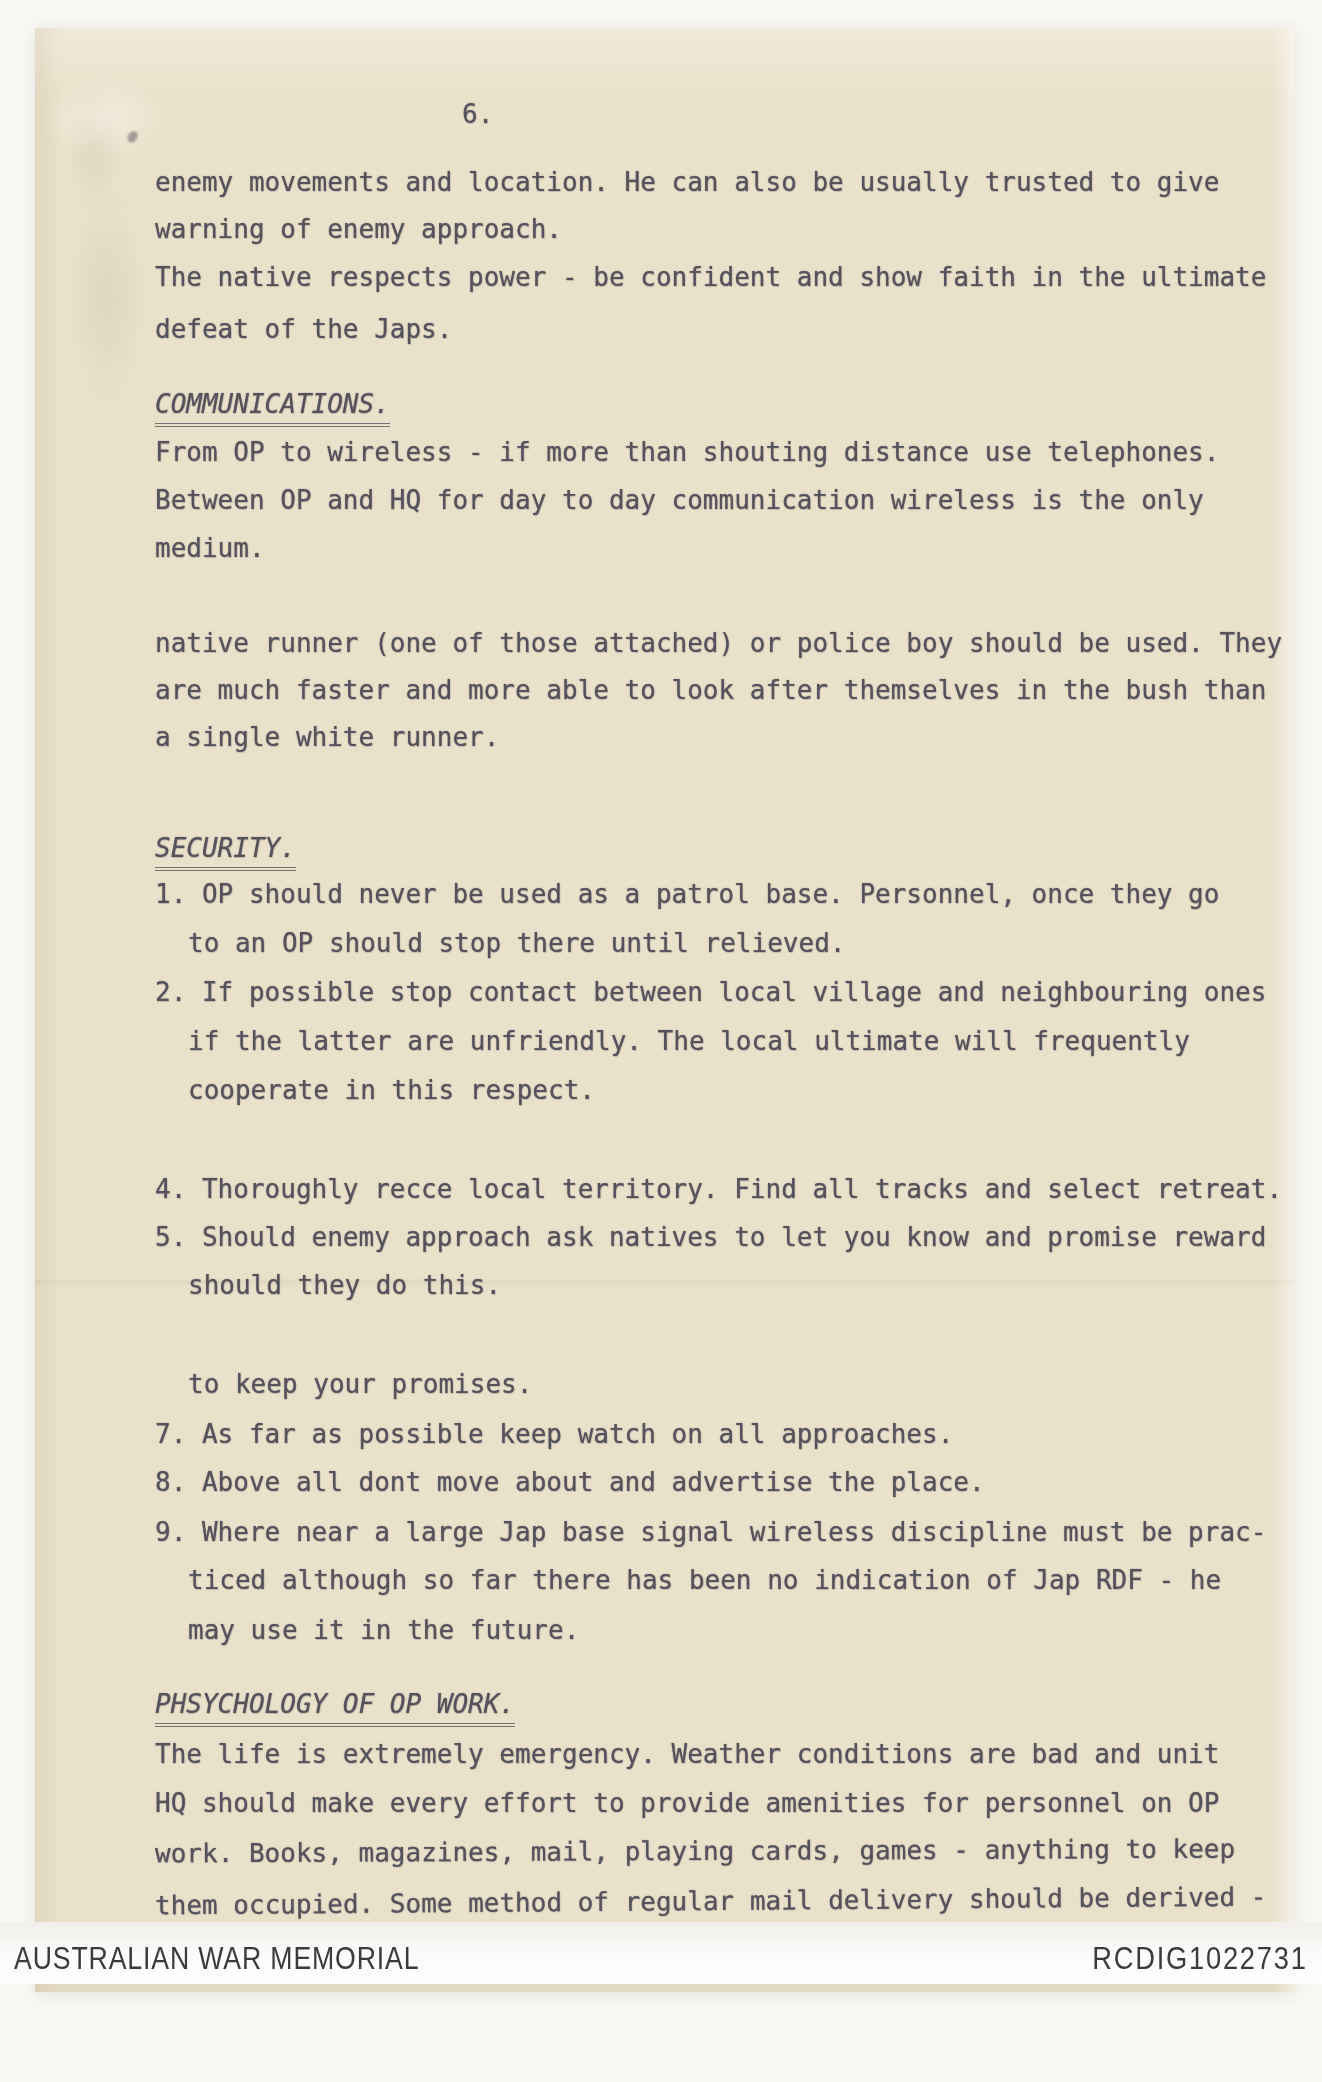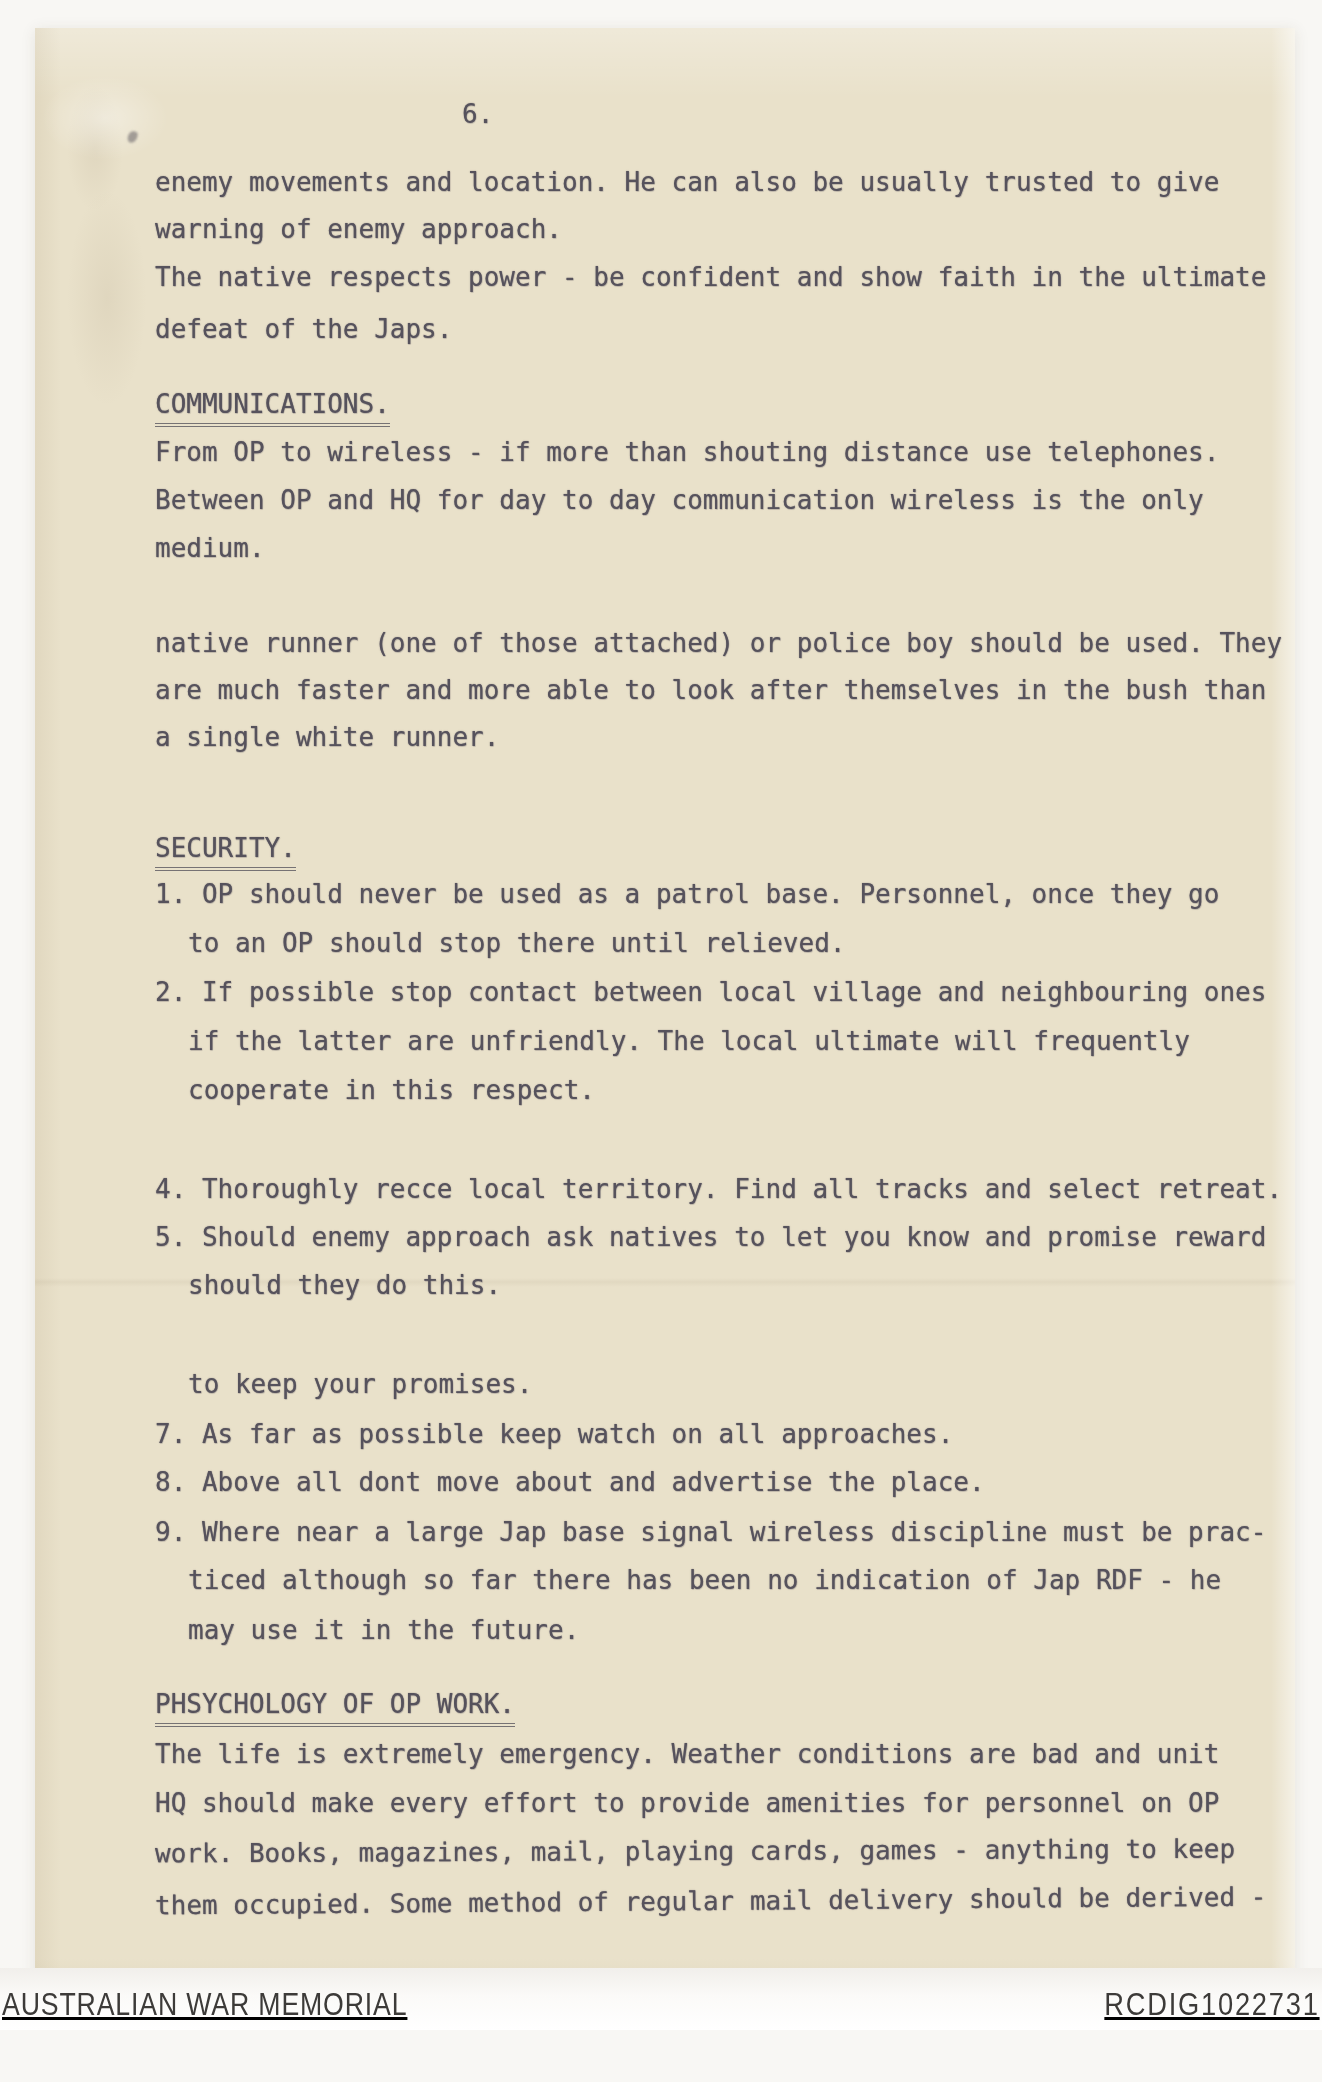--- a/index.html
+++ b/index.html
@@ -18,26 +18,26 @@
       #e9e1ca;
     box-shadow:0 2px 14px rgba(70,55,30,.10);}
   .paper::after{content:"";position:absolute;left:93px;top:103px;width:9px;height:12px;
       background:rgba(72,66,78,.45);border-radius:55% 40% 60% 50%;
       transform:rotate(18deg);filter:blur(1px);}
   .ln{position:absolute;left:120px;white-space:pre;
       font:26px/1.15 "DejaVu Sans Mono",monospace;color:#56525c;
       text-shadow:0 0 1.2px rgba(86,82,92,.75), .6px .6px 0 rgba(86,82,92,.18);}
   .pn{left:427px;}
   .cont{left:153px;}
-  .head{border-bottom:4px double rgba(86,82,92,.78);padding-bottom:3px;}
+  .head{border-bottom:4px double rgba(86,82,92,.78);padding-bottom:3px;font-style:italic;}
   .tilt1{transform:rotate(-.25deg);}
   .tilt2{transform:rotate(-.45deg);}
-  .footer{position:absolute;left:0;top:1968px;width:1322px;height:62px;box-sizing:border-box;
-      display:flex;justify-content:space-between;align-items:center;padding:14px 2px 2px;
-      background:linear-gradient(180deg,#f1efeb 0%,#fbfaf8 45%,#ffffff 100%);text-decoration:underline;}
+  .footer{position:absolute;left:0;top:1922px;width:1322px;height:62px;box-sizing:border-box;
+      display:flex;justify-content:space-between;align-items:center;padding:14px 14px 2px;
+      background:linear-gradient(180deg,#f1efeb 0%,#fbfaf8 45%,#ffffff 100%);}
   .awm{font-family:"Liberation Sans",sans-serif;font-size:31px;font-weight:400;color:#3d3b39;
       letter-spacing:1px;transform:scaleX(.86);transform-origin:left center;}
   .rcdig{font-family:"Liberation Sans",sans-serif;font-size:31px;font-weight:400;color:#3d3b39;
       letter-spacing:2px;transform:scaleX(.88);transform-origin:right center;}
 </style>
 </head>
 <body>
 
 <div class="page">
   <div class="paper">

